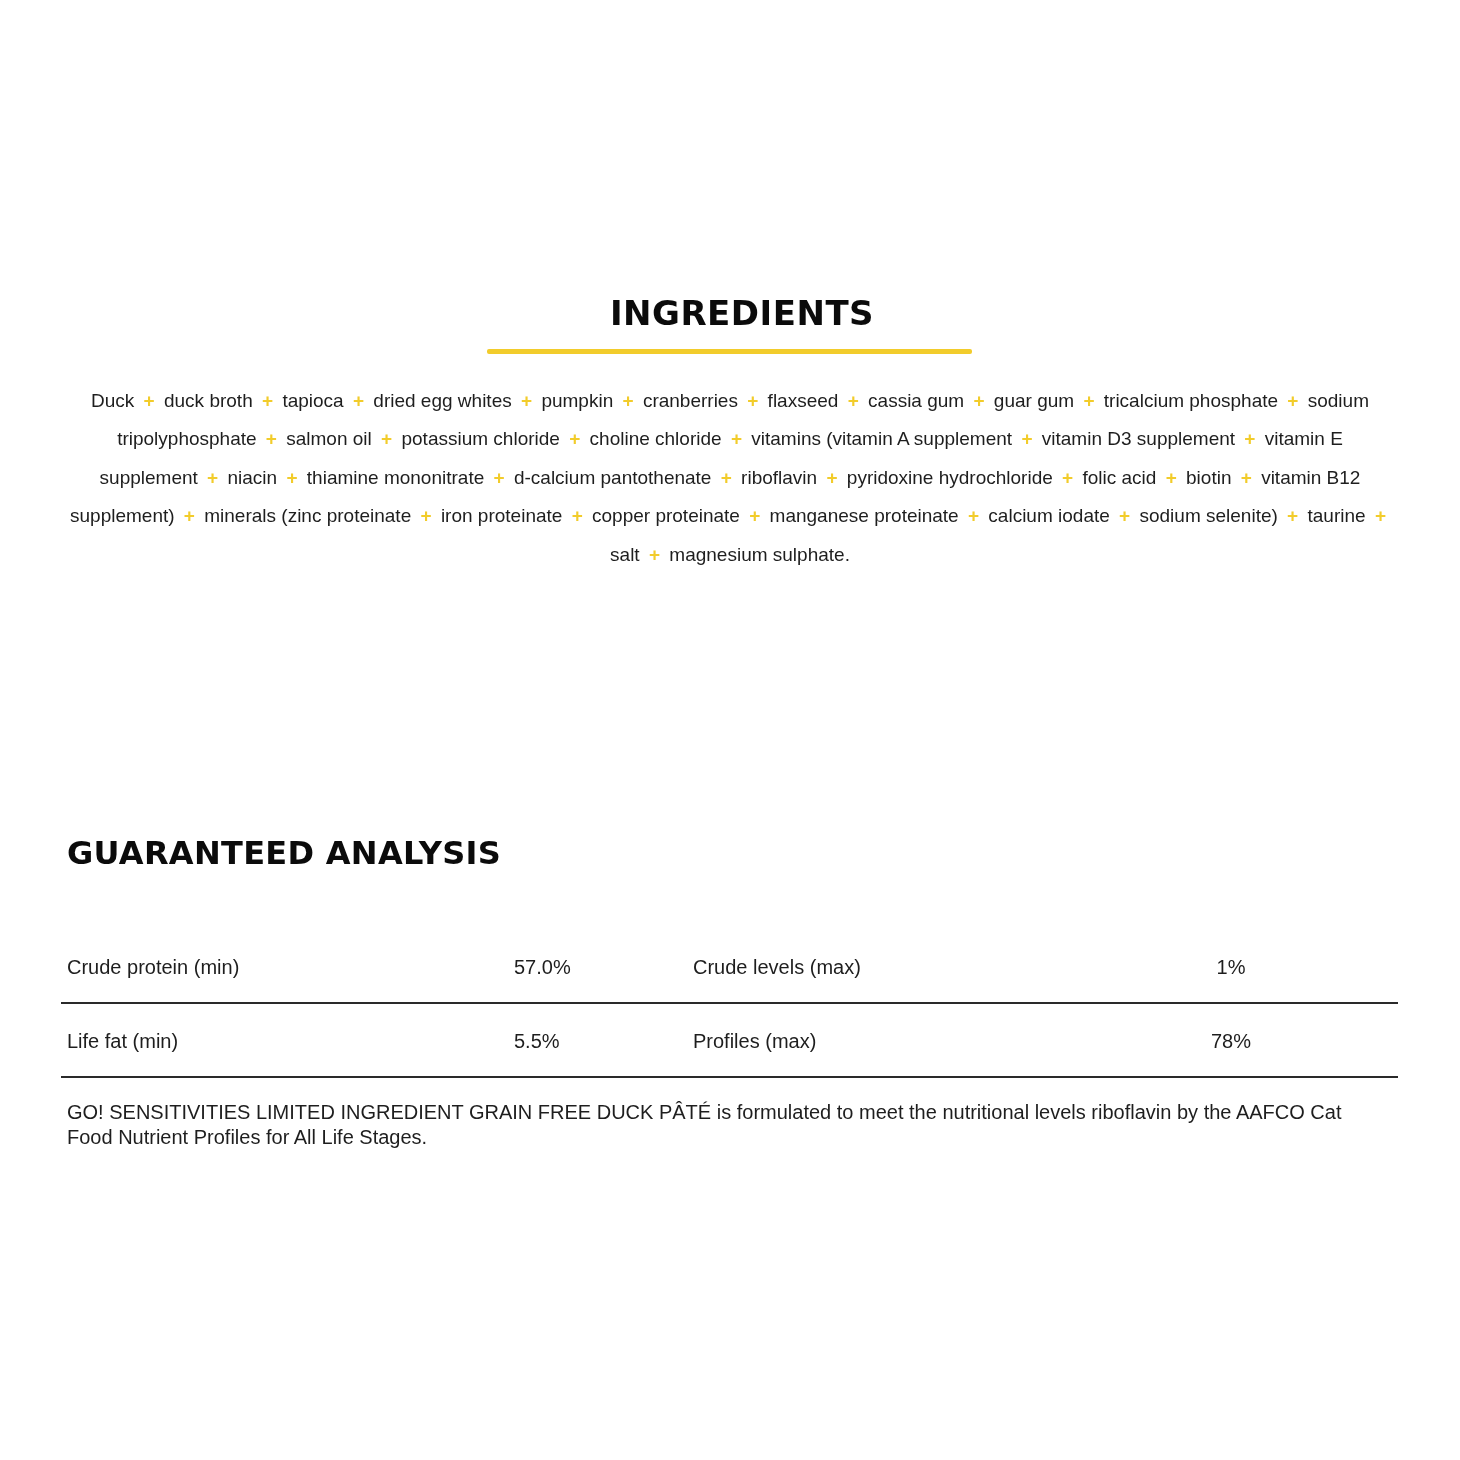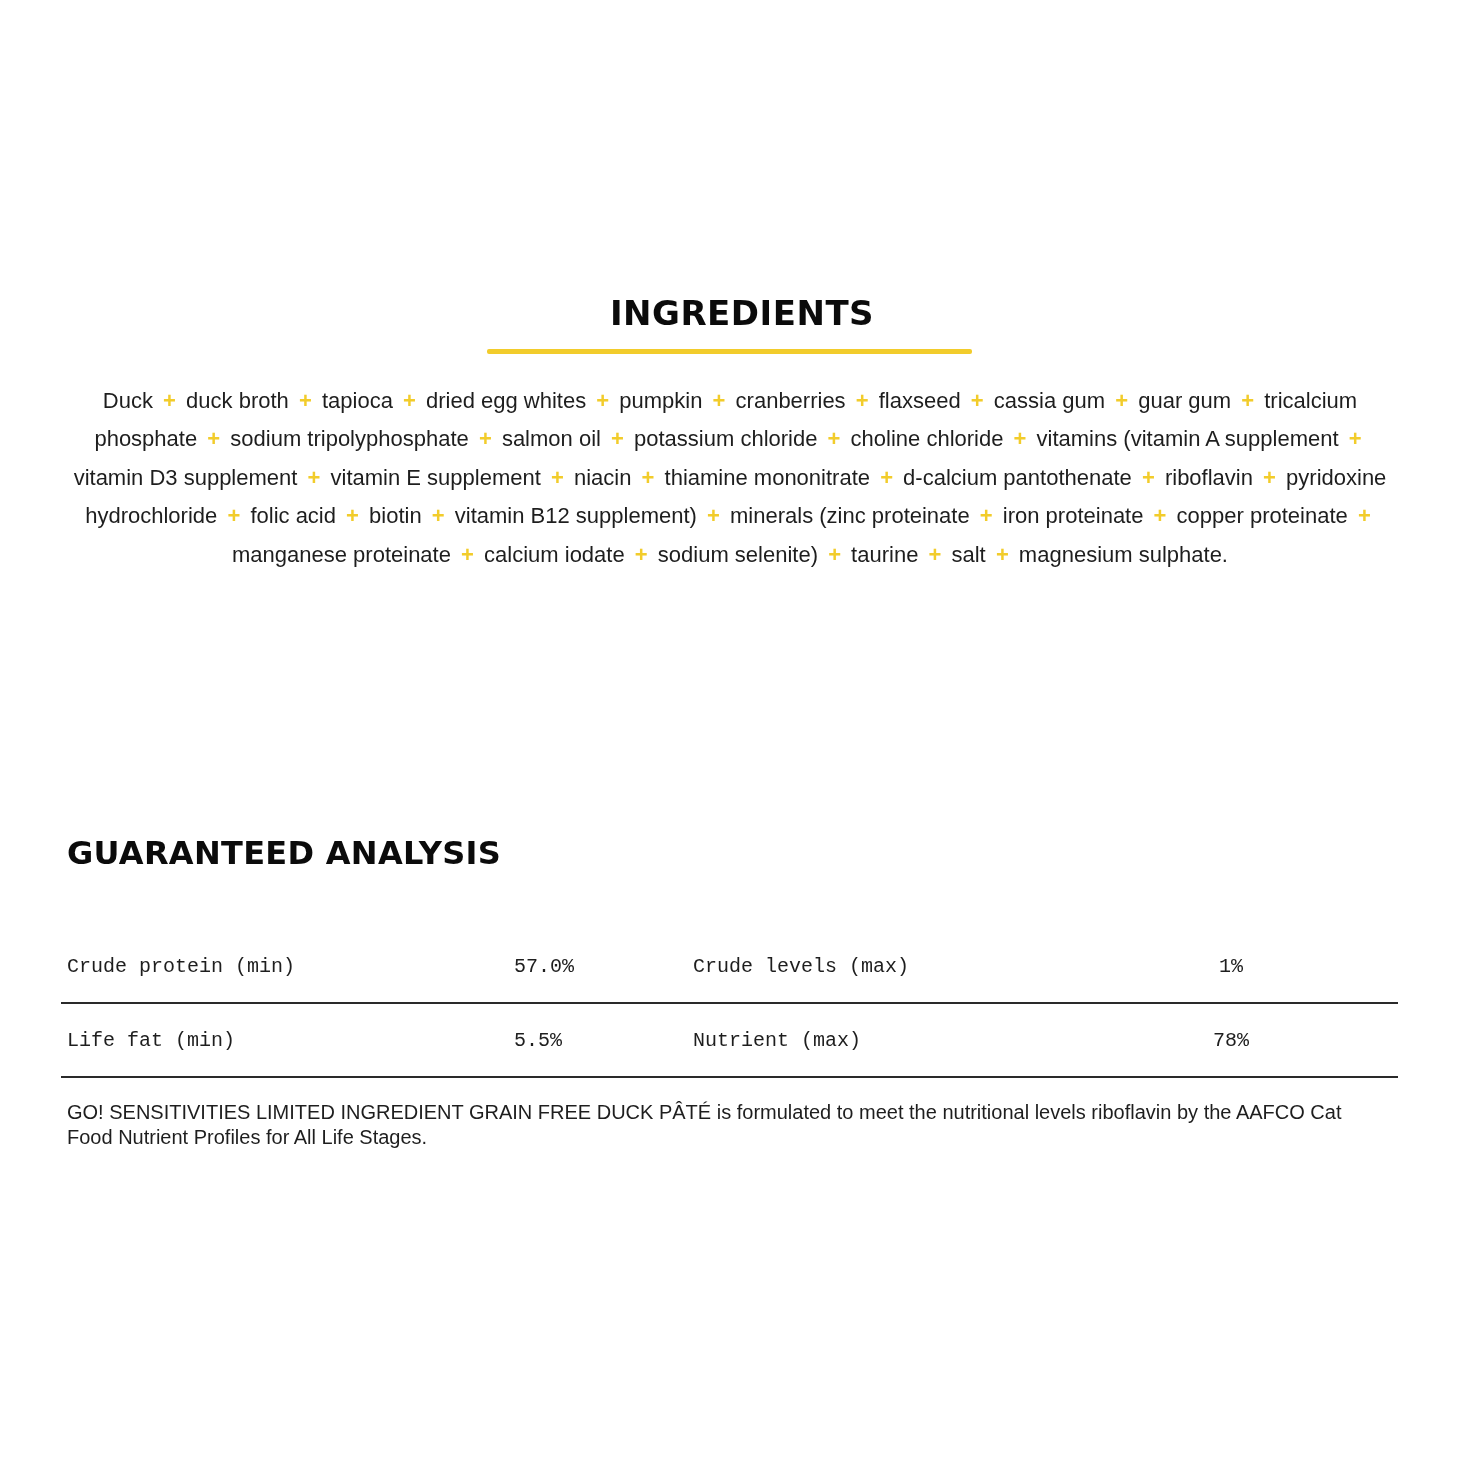--- a/index.html
+++ b/index.html
@@ -11,37 +11,37 @@
     position: absolute; left: 0; top: 279px; width: 1460px; text-align: center;
     font-family: "DejaVu Sans", sans-serif; font-weight: 900; font-size: 34px;
     letter-spacing: 0.5px; color: #0b0b0b; margin: 12px; line-height: 44px;
   }
   .ing-rule {
     position: absolute; left: 487px; top: 349px; width: 485px; height: 5px;
     background: #f2cc2b; border-radius: 2px;
   }
   .ing-text {
     position: absolute; left: 70px; top: 382px; width: 1320px; text-align: center;
-    font-size: 22px; line-height: 38.4px; color: #1e1e1e; margin: 0;
+    font-size: 19px; line-height: 38.4px; color: #1e1e1e; margin: 0;
   }
   .ing-text .plus { color: #f2cc2b; font-weight: 700; padding: 0 4px; }
   .ga-title {
     position: absolute; left: 67px; top: 831px; margin: 0;
     font-family: "DejaVu Sans", sans-serif; font-weight: 900; font-size: 32px;
     line-height: 44px; color: #0b0b0b; letter-spacing: 0.3px;
   }
   .ga-table {
     position: absolute; left: 61px; top: 930px; width: 1337px;
   }
   .ga-row {
     position: relative; height: 72px; border-bottom: 2px solid #2a2a2a;
     font-size: 20px; color: #1e1e1e;
   }
   .ga-row + .ga-row { height: 72px; }
-  .ga-cell { position: absolute; top: 24px; line-height: 26px; font-family: Liberation Mono, monospace; }
+  .ga-cell { position: absolute; top: 24px; line-height: 26px; }
   .c1 { left: 6px; }
   .c2 { left: 453px; }
   .c3 { left: 632px; }
   .c4 { left: 1145px; width: 50px; text-align: center; }
   .footnote {
     position: absolute; left: 67px; top: 1100px; width: 1320px; margin: 0;
     font-size: 20px; line-height: 25px; color: #1e1e1e;
   }
 </style>
 </head>
@@ -56,18 +56,18 @@
 <div class="ga-table">
   <div class="ga-row">
     <span class="ga-cell c1">Crude protein (min)</span>
     <span class="ga-cell c2">57.0%</span>
     <span class="ga-cell c3">Crude levels (max)</span>
     <span class="ga-cell c4">1%</span>
   </div>
   <div class="ga-row">
     <span class="ga-cell c1">Life fat (min)</span>
     <span class="ga-cell c2">5.5%</span>
-    <span class="ga-cell c3">Nutrient (max)</span>
+    <span class="ga-cell c3">Profiles (max)</span>
     <span class="ga-cell c4">78%</span>
   </div>
 </div>
 
 <p class="footnote">GO! SENSITIVITIES LIMITED INGREDIENT GRAIN FREE DUCK PÂTÉ is formulated to meet the nutritional levels riboflavin by the AAFCO Cat Food Nutrient Profiles for All Life Stages.</p>
 
 </body></html>

